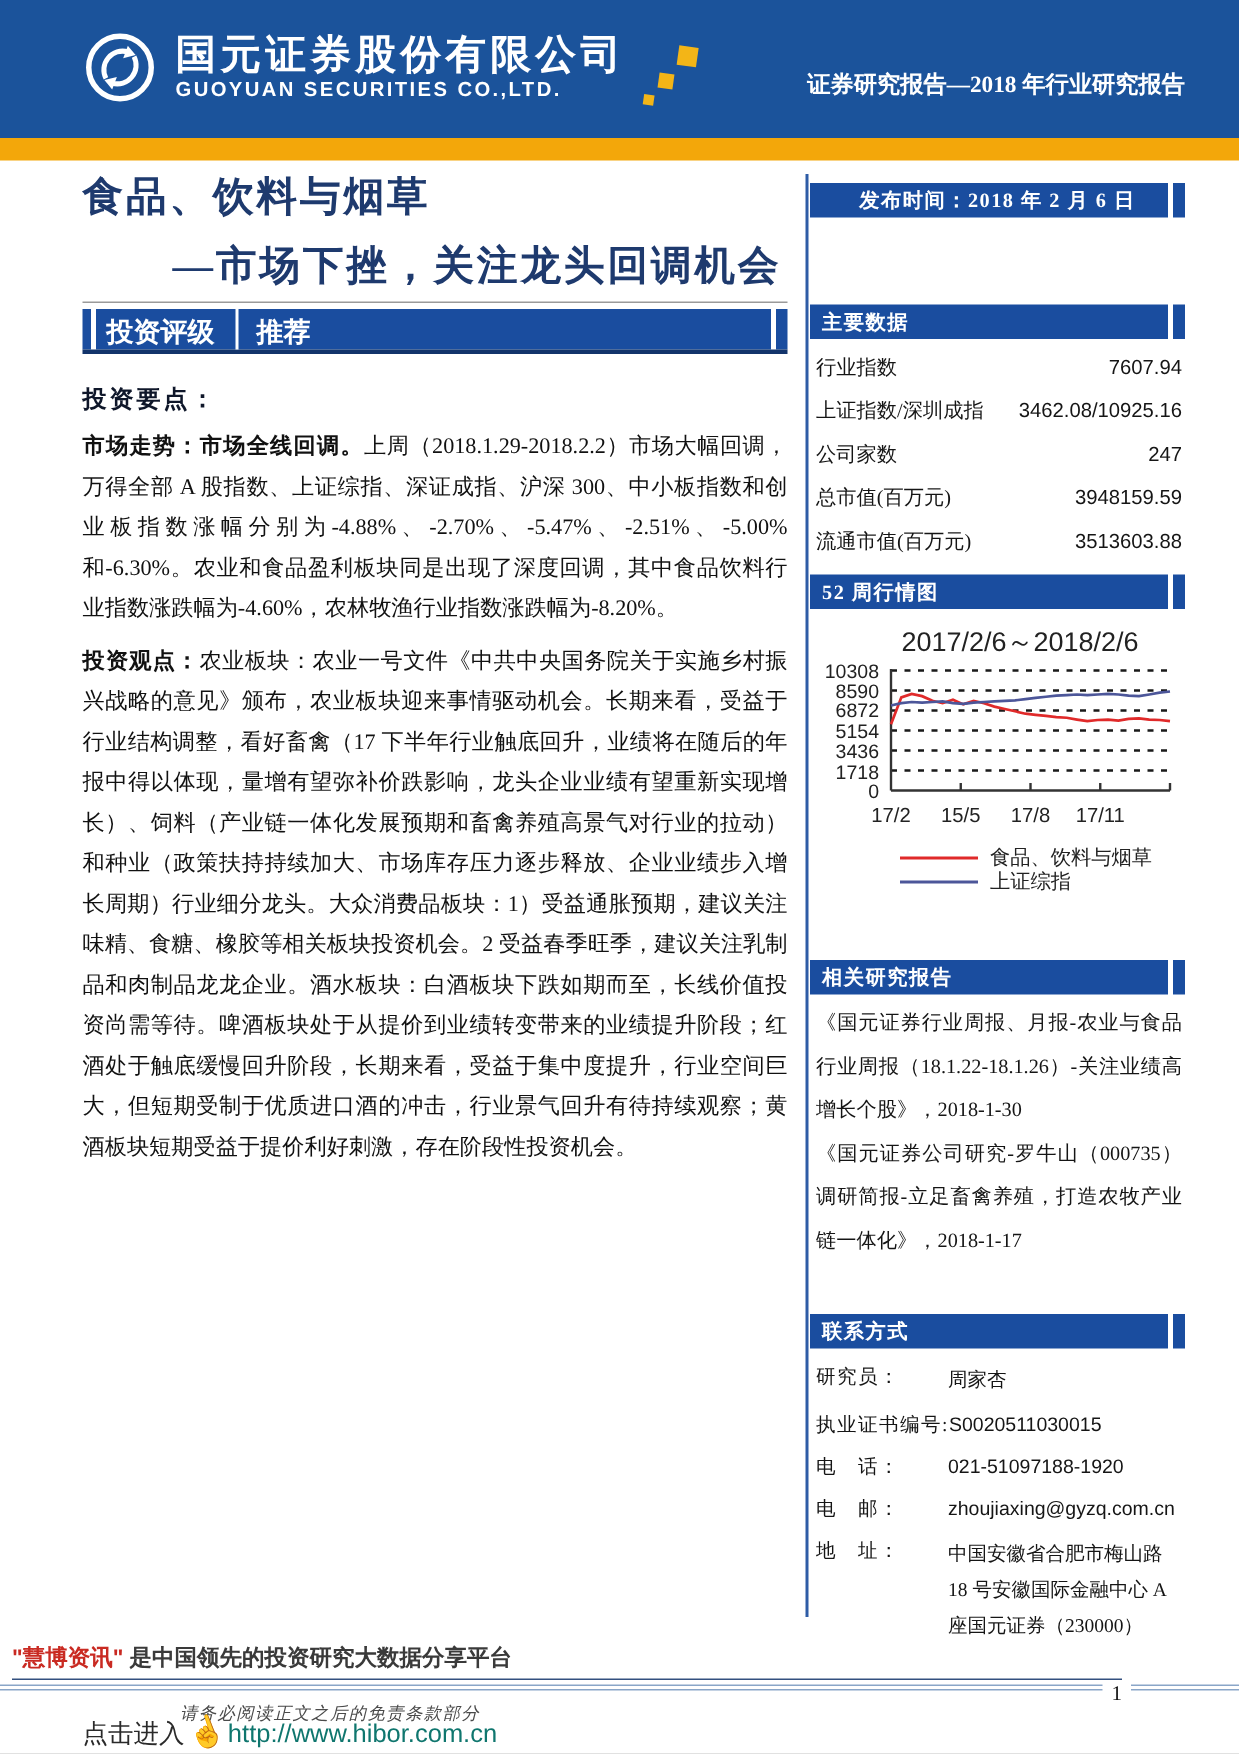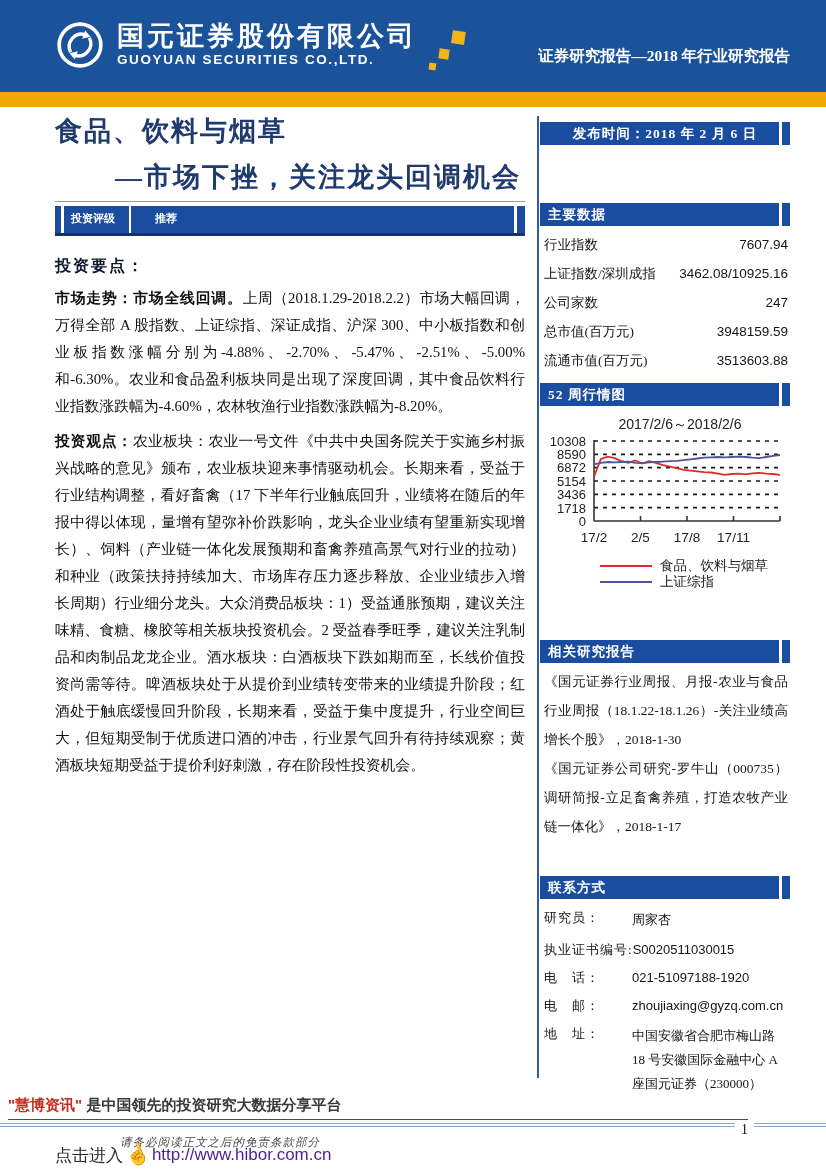--- a/index.html
+++ b/index.html
@@ -19,44 +19,44 @@
   .banner-right { position:absolute; right:36px; top:46px; color:#fff; font-size:15.5px; font-weight:bold; }
   .gold-bar { position:absolute; left:0; top:92px; width:826px; height:15px; background:#f3a70a; }
 
   
   .left-col { position:absolute; left:55px; top:112px; width:470px; }
   .rpt-title { color:#1e3a6e; font-size:27px; font-weight:bold; line-height:38px; letter-spacing:2px; }
   .rpt-subtitle { color:#1e3a6e; font-size:27px; font-weight:bold; line-height:38px; letter-spacing:2px; padding-left:60px; margin-top:8px; }
   .title-rule { border:none; border-top:1px solid #9a9a9a; margin-top:5px; }
   .rating-bar { position:relative; margin-top:4px; height:30px; line-height:30px;
     background:linear-gradient(90deg,#1a4d9f 0 6px,#ffffff 6px 9px,#1a4d9f 9px calc(100% - 11px),#ffffff calc(100% - 11px) calc(100% - 8px),#1a4d9f calc(100% - 8px) 100%);
-    border-bottom:3px solid #12346b; color:#fff; font-size:11px; font-weight:bold; display:flex;align-items:flex-end; }
+    border-bottom:3px solid #12346b; color:#fff; font-size:18px; font-weight:bold; display:flex; }
   .rating-bar .lbl { padding:0 14px 0 16px; border-right:2px solid #fff; }
-  .rating-bar .val { padding-left:24px; }
+  .rating-bar .val { padding-left:12px; }
   .hl-heading { margin-top:20px; color:#0f172a; font-size:16px; font-weight:bold; letter-spacing:2px; }
   .body-para { margin-top:8px; font-size:14.8px; line-height:27px; text-align:justify; color:#111; }
   .body-para b { letter-spacing:0.5px; }
 
   
   .v-line { position:absolute; left:537px; top:116px; width:2px; height:962px; background:#2e5ca6; }
   .sec { position:absolute; left:540px; width:250px; }
   .sec-bar { height:23px; line-height:23px; color:#fff; font-size:13.5px; font-weight:bold; padding-left:8px; letter-spacing:1px;
     background:linear-gradient(90deg,#1a4d9f 0 calc(100% - 11px),#ffffff calc(100% - 11px) calc(100% - 8px),#1a4d9f calc(100% - 8px) 100%); }
   .sec-bar.center { text-align:center; padding-left:0; }
   .kd-row { display:flex; justify-content:space-between; line-height:29px; font-size:13.5px; padding:0 2px 0 4px; }
   .kd-row .v { font-family:"Liberation Sans", sans-serif; }
   .report-item { font-size:13.5px; line-height:29px; text-align:justify; padding:0 2px 0 4px; }
   .contact-row { display:flex; font-size:13px; line-height:20px; padding:4px 0 4px 4px; }
   .contact-row .cl { width:88px; flex:none; letter-spacing:1px; }
   .contact-row .cv { font-family:"Liberation Sans", sans-serif; width:158px; }
   .contact-row .cv.cjk { font-family:"Liberation Serif", serif; line-height:24px; }
 
   
   .chart-box { font-family:"Liberation Sans", sans-serif; }
-  .chart-title { text-align:center; font-size:14px; color:#222; margin:10px 0 4px 30px; }
+  .chart-title { text-align:center; font-size:18px; color:#222; margin:10px 0 4px 30px; }
   .chart-area { display:flex; margin-top:2px; }
   .ylabels { position:relative; width:52px; height:88px; flex:none; }
   .ylabels span { position:absolute; right:6px; font-size:13px; color:#222; line-height:13px; }
   .xlabels { position:relative; height:20px; margin-left:52px; }
   .xlabels span { position:absolute; top:4px; font-size:13.5px; color:#222; transform:translateX(-50%); }
   .legend { margin:12px 0 0 60px; }
   .legend-item { display:flex; align-items:center; height:16px; }
   .legend-swatch { width:52px; height:2px; margin-right:8px; }
   .legend-label { font-size:13.5px; color:#222; font-family:"Liberation Serif", serif; }
 
@@ -64,21 +64,21 @@
   .wm-line { position:absolute; left:8px; top:1096px; width:740px; font-family:"Liberation Sans", sans-serif;
     font-size:15px; font-weight:bold; color:#3a3a3a; border-bottom:1px solid #33507f; padding-bottom:4px; }
   .wm-line .brand { color:#c92a22; }
   .pg-rule { position:absolute; left:0; top:1123px; width:826px; height:4px;
     border-top:1px solid #8aa6c8; border-bottom:1px solid #8aa6c8; }
   .page-num { position:absolute; right:72px; top:1122px; font-size:14px; color:#111; background:#fff; padding:0 6px; }
   .disclaimer { position:absolute; left:120px; top:1135px; font-size:11.5px; font-style:italic; color:#4a4a4a; letter-spacing:1px; }
   .enter-row { position:absolute; left:55px; top:1143px; display:flex; align-items:center;
     font-family:"Liberation Sans", sans-serif; font-size:17px; color:#2a2a2a; }
   .hand { font-size:20px; margin:0 2px; transform:rotate(-20deg); }
-  .url { color:#4c1d95; text-decoration:none; }
+  .url { color:#0f766e; text-decoration:none; }
 </style>
 </head>
 <body>
 
 <div class="page">
 
   <div class="banner">
     <div class="logo-wrap">
       <svg class="logo-circle" viewBox="0 0 48 48">
         <circle cx="24" cy="24" r="20" fill="none" stroke="#ffffff" stroke-width="3.5"></circle>
@@ -171,21 +171,21 @@
           <line x1="48.5" y1="78" x2="48.5" y2="83" stroke="#333" stroke-width="1.6"></line>
           <line x1="95" y1="78" x2="95" y2="83" stroke="#333" stroke-width="1.6"></line>
           <line x1="141.5" y1="78" x2="141.5" y2="83" stroke="#333" stroke-width="1.6"></line>
           <line x1="188" y1="78" x2="188" y2="83" stroke="#333" stroke-width="1.6"></line>
           <polyline points="2.0,38.8 8.9,20.9 15.8,18.6 22.7,20.1 29.6,23.2 36.4,24.8 43.3,22.5 50.2,25.6 57.1,23.2 64.0,24.8 70.9,27.1 77.8,28.7 84.7,30.2 91.6,31.8 98.4,32.6 105.3,33.3 112.2,34.1 119.1,34.5 126.0,35.7 132.9,36.8 139.8,36.0 146.7,35.7 153.6,36.4 160.4,35.3 167.3,34.9 174.2,35.7 181.1,36.0 188.0,36.8" fill="none" stroke="#e02a2a" stroke-width="1.8"></polyline>
           <polyline points="2.0,26.3 8.9,24.8 15.8,24.0 22.7,24.4 29.6,24.0 36.4,23.6 43.3,24.8 50.2,25.2 57.1,24.4 64.0,24.0 70.9,23.6 77.8,23.2 84.7,22.9 91.6,22.1 98.4,21.3 105.3,20.5 112.2,19.7 119.1,19.4 126.0,19.0 132.9,19.4 139.8,19.0 146.7,18.6 153.6,19.0 160.4,19.7 167.3,20.1 174.2,19.0 181.1,17.8 188.0,17.0" fill="none" stroke="#4c5699" stroke-width="1.8"></polyline>
         </svg>
     </div>
     <div class="xlabels" id="chart-xlabels">
         <span style="left: 2px;">17/2</span>
-        <span style="left: 48.5px;">2/5</span>
+        <span style="left: 48.5px;">15/5</span>
         <span style="left: 95px;">17/8</span>
         <span style="left: 141.5px;">17/11</span>
       </div>
     <div class="legend">
       <div class="legend-item">
         <span class="legend-swatch" style="background: rgb(224, 42, 42);"></span>
         <span class="legend-label">食品、饮料与烟草</span>
       </div>
       <div class="legend-item">
         <span class="legend-swatch" style="background: rgb(76, 86, 153);"></span>

